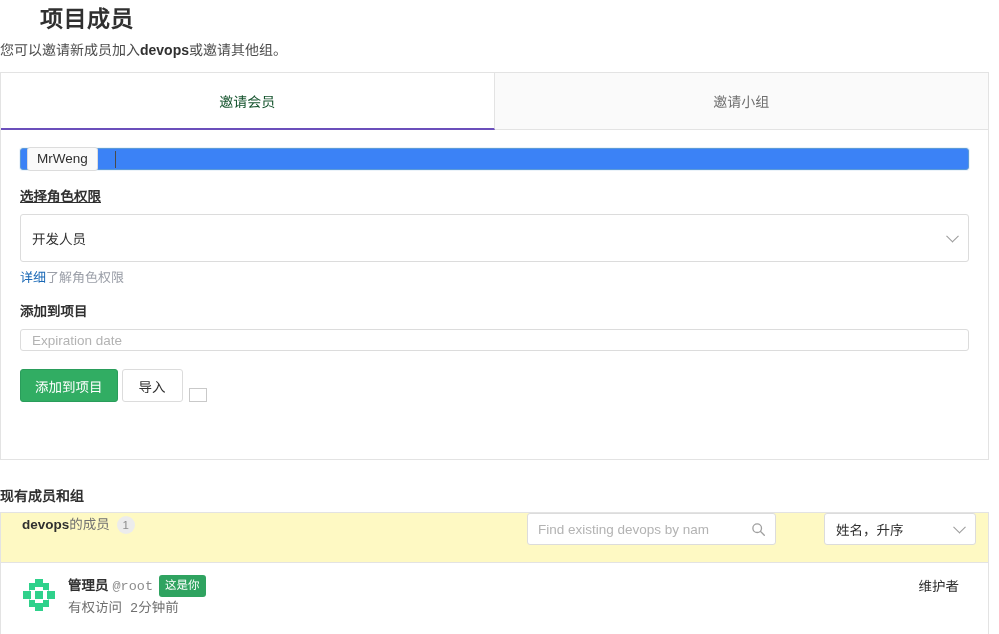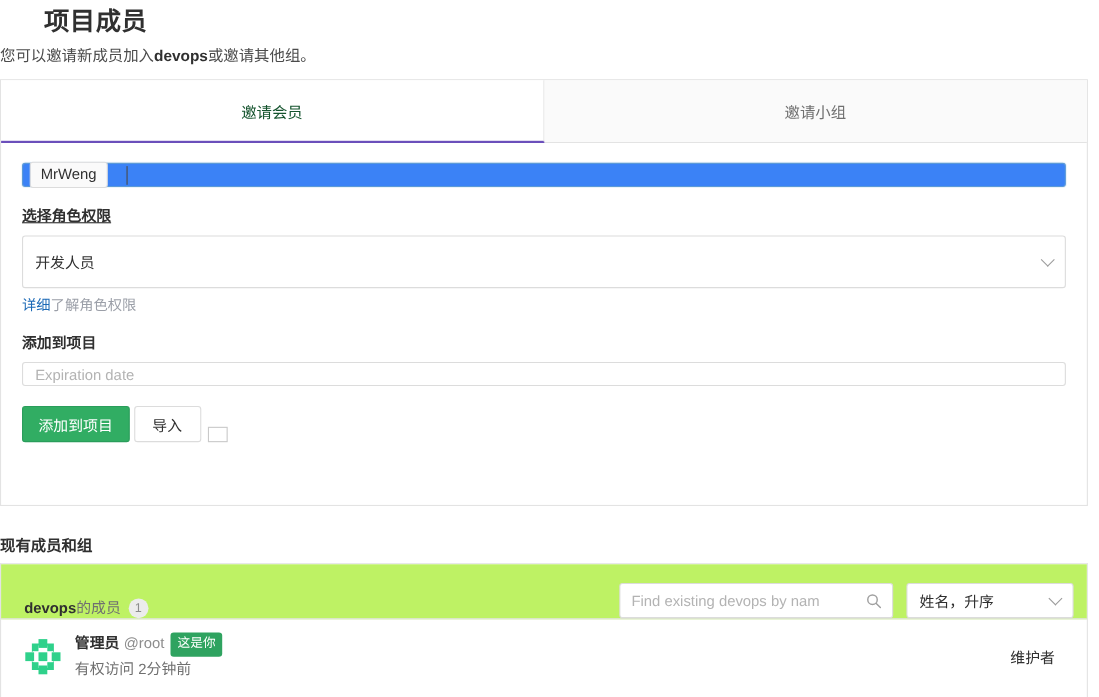--- a/index.html
+++ b/index.html
@@ -106,22 +106,22 @@
   
   .section-title {
     position: absolute; left: 0; top: 485px;
     font-size: 14px; font-weight: bold; color: #303030;
   }
   .members-panel {
     position: absolute; left: 0; top: 512px; width: 989px; height: 122px;
     border: 1px solid #e3e3e3; border-bottom: none; background: #fff;
   }
   .members-head {
-    height: 50px; background: #bef264; border-bottom: 1px solid #e3e3e3;
-    display: flex; align-items: flex-end; padding: 0 12px 0 21px;
+    height: 50px; background: #fef9c3; border-bottom: 1px solid #e3e3e3;
+    display: flex; align-items: flex-start; padding: 0 12px 0 21px; gap: 36px;
   }
   .members-head-title { font-size: 13.5px; color: #707070; }
   .members-head-title b { font-weight: bold; color: #303030; }
   .count-badge {
     display: inline-flex; align-items: center; justify-content: center;
     min-width: 18px; height: 18px; padding: 0 5px; margin-left: 7px;
     border-radius: 9px; background: #ececec; color: #8c8c8c; font-size: 11.5px;
     vertical-align: middle;
   }
   .head-spacer { flex: 1; }
@@ -134,21 +134,21 @@
   .search-icon {
     position: absolute; right: 9px; top: 8px; width: 15px; height: 15px;
   }
   .sort-select {
     position: relative; width: 152px; height: 32px; margin-left: 12px;
     border: 1px solid #dcdcdc; border-radius: 3px; background: #fff;
     display: flex; align-items: center; padding: 0 28px 0 11px;
     font-size: 13.5px; color: #303030; cursor: pointer;
   }
 
-  .member-row { display: flex; align-items: center; padding: 12px 18px 0 18px; }
+  .member-row { display: flex; padding: 12px 18px 0 18px; font-family: Liberation Mono, monospace; }
   .avatar { width: 40px; height: 40px; border-radius: 50%; flex: 0 0 40px; }
   .member-info { margin-left: 9px; }
   .member-line1 { font-size: 13.5px; line-height: 19px; white-space: nowrap; }
   .member-name { font-weight: bold; color: #303030; }
   .member-handle { color: #8c8c8c; margin-left: 4px; }
   .you-badge {
     display: inline-block; margin-left: 6px; padding: 1px 6px 2px;
     background: #2fa360; color: #ffffff; font-size: 11.5px; border-radius: 3px;
     vertical-align: 1px;
   }

